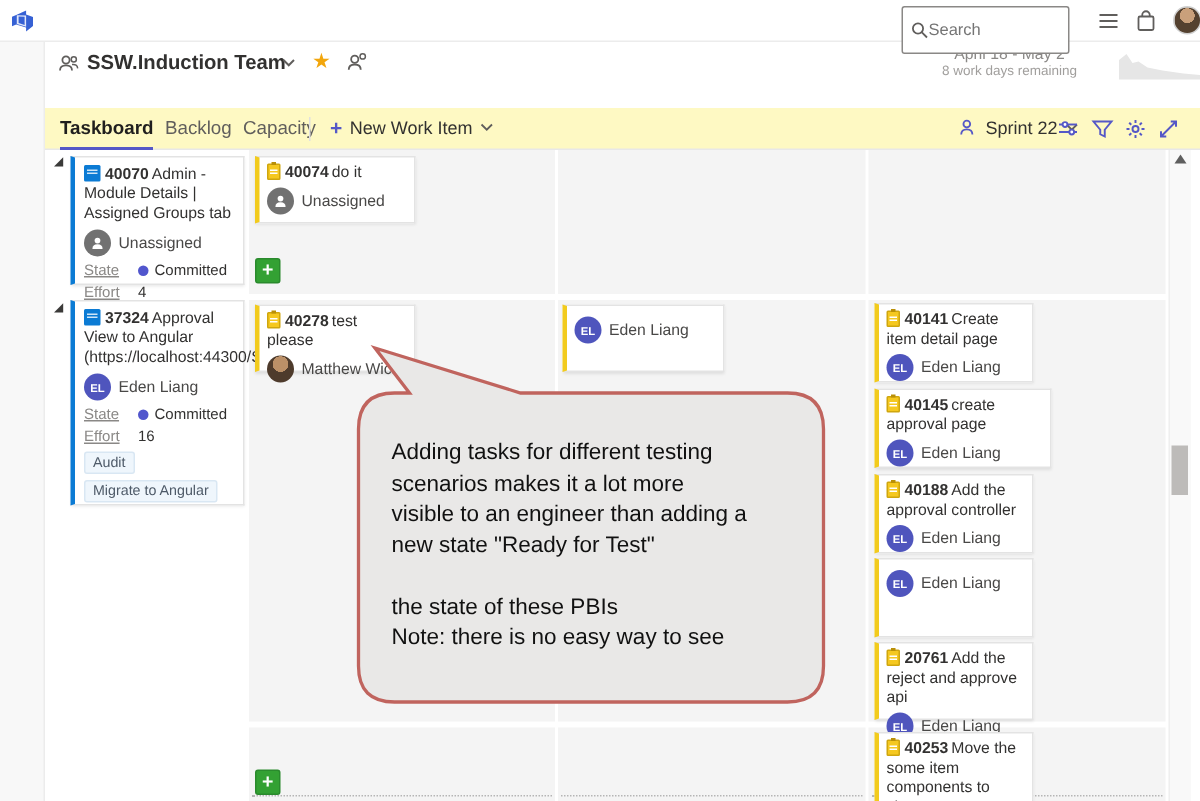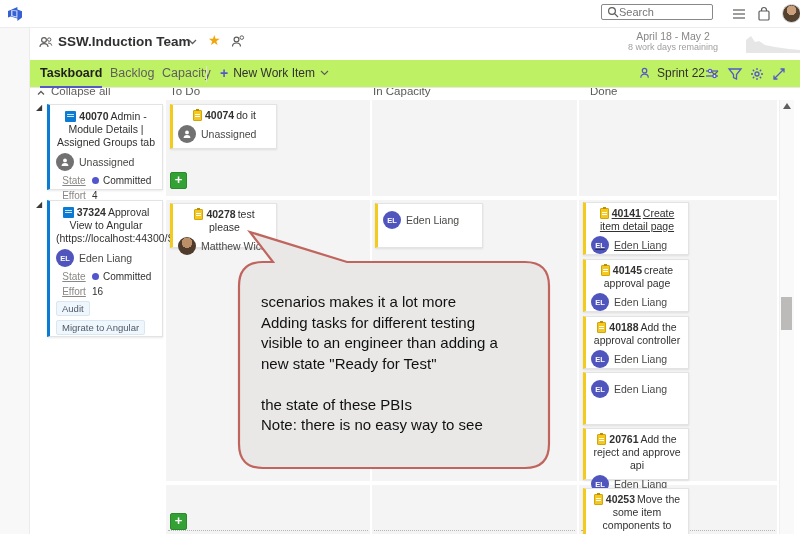--- a/index.html
+++ b/index.html
@@ -7,57 +7,57 @@
   .screen {
     position:relative; width:800px; height:534px; overflow:hidden;
     font-family:"Liberation Sans", sans-serif; color:#323130; background:#ffffff;
   }
   
   .topbar { position:absolute; left:0; top:0; width:800px; height:28px; background:#fff; border-bottom:1px solid #ececec; z-index:5; }
   .logo { position:absolute; left:6px; top:5px; width:18px; height:18px; }
   .crumbs { position:absolute; left:36px; top:7px; font-size:11.5px; color:#494847; }
   .crumb { cursor:pointer; }
   .crumb-sep { color:#a19f9d; margin:0 6px; }
-  .searchbox { position:absolute; left:601px; top:4px; width:112px; height:16px; border:1px solid #8a8886; border-radius:2px; background:#fff; display:flex; align-items:center; padding:0 5px; }
+  .searchbox { position:absolute; left:601px; top:4px; width:112px; height:32px; border:1px solid #8a8886; border-radius:2px; background:#fff; display:flex; align-items:center; padding:0 5px; }
   .searchbox input { border:none; outline:none; width:80px; font-size:11px; font-family:"Liberation Sans",sans-serif; color:#323130; background:transparent; }
   .tb-ic { position:absolute; top:6px; width:16px; height:16px; color:#605e5c; }
   .avatar-top { position:absolute; left:782px; top:4px; width:19px; height:19px; border-radius:50%; background:radial-gradient(circle at 50% 32%, #c9a07b 0 34%, #54412f 35% 100%); border:1px solid #d0d0d0; }
   
   .teamrow { position:absolute; left:30px; top:28px; width:770px; height:28px; background:#fff; z-index:4; }
   .team-ic { position:absolute; left:8px; top:7px; width:15px; height:15px; color:#605e5c; }
   .team-title { position:absolute; left:28px; top:6px; font-size:13.5px; font-weight:600; color:#323130; cursor:pointer; }
   .team-chev { position:absolute; left:158px; top:11px; color:#605e5c; }
   .star { position:absolute; left:178px; top:4px; font-size:14px; color:#f2a60d; cursor:pointer; }
   .members-ic { position:absolute; left:200px; top:6px; width:15px; height:15px; color:#605e5c; }
   .dates { position:absolute; left:578px; top:2px; width:130px; text-align:center; }
   .dates .range { font-size:10.5px; color:#8a8886; }
   .dates .remain { font-size:9px; color:#a19f9d; }
   .spark { position:absolute; left:716px; top:3px; }
   
-  .tabsrow { position:absolute; left:30px; top:60px; width:770px; height:28px; background:#bef264; border-bottom:1px solid #e8e8e8; z-index:4; }
+  .tabsrow { position:absolute; left:30px; top:72px; width:770px; height:28px; background:#fef9c3; border-bottom:1px solid #e8e8e8; z-index:4; }
   .tab { position:absolute; top:6px; font-size:12.5px; color:#605e5c; cursor:pointer; padding-bottom:6px; }
   .tab.active { color:#201f1e; font-weight:700; border-bottom:2px solid #5558c7; }
   .vdiv { position:absolute; left:176px; top:6px; width:1px; height:16px; background:#e0e0e0; }
   .newwi { position:absolute; left:190px; top:5px; font-size:12px; color:#323130; cursor:pointer; display:flex; align-items:center; gap:5px; }
   .newwi .plus { color:#5558c7; font-size:14px; font-weight:700; }
   .cmd-ic { position:absolute; top:6px; width:16px; height:16px; color:#5558c7; cursor:pointer; }
   .sprint-sel { position:absolute; left:608px; top:6px; display:flex; align-items:center; gap:5px; font-size:12px; color:#323130; cursor:pointer; }
   .sprint-sel svg { color:#5558c7; }
   
   .boardhead { position:absolute; left:30px; top:84px; width:770px; height:16px; background:#fff; }
   .collapse-all { position:absolute; left:6px; top:1px; font-size:11.5px; color:#605e5c; cursor:pointer; display:flex; gap:5px; align-items:center; }
   .colhead { position:absolute; top:1px; font-size:11.5px; color:#595959; }
   
   .cell { position:absolute; background:#f4f4f4; }
   .dotline { position:absolute; height:1px; border-bottom:1px dotted #b5b5b5; }
   
   .card { position:absolute; background:#fff; border:1px solid #e3e3e3; box-shadow:0 1px 2px rgba(0,0,0,.09); cursor:pointer; z-index:2; }
   .card.task { border-left:3px solid #f2cb1d; }
   .card.pbi  { border-left:3px solid #0b7bd4; }
-  .card-body { padding:5px 6px 5px 6px;text-align:center; }
+  .card-body { padding:5px 6px 5px 6px; }
   .tline { font-size:10.5px; line-height:13px; color:#323130; }
   .wid { font-weight:700; margin:0 2px 0 3px; }
   .task-icon { display:inline-block; width:9px; height:11px; background:#f5c81f; border:1px solid #cfa60e; border-radius:1px; vertical-align:-2px; position:relative; }
   .task-icon::before { content:""; position:absolute; left:2px; top:-2px; width:3px; height:2px; background:#b98f07; }
   .task-icon::after { content:""; position:absolute; left:1px; top:3px; width:5px; height:1px; background:#fff; box-shadow:0 2px 0 #fff; }
   .pbi-icon { display:inline-block; width:11px; height:11px; background:#0b7bd4; border-radius:1px; vertical-align:-2px; position:relative; }
   .pbi-icon::after { content:""; position:absolute; left:2px; top:3px; width:7px; height:1px; background:#cfe6f7; box-shadow:0 2px 0 #cfe6f7; }
   .arow { display:flex; align-items:center; gap:5px; margin-top:4px; }
   .av { width:18px; height:18px; border-radius:50%; flex:0 0 auto; display:flex; align-items:center; justify-content:center; font-size:7.5px; font-weight:700; color:#fff; }
   .av-el { background:#4f55bd; }
@@ -367,30 +367,30 @@
 
   <div class="card task" style="left:375px; top:203px; width:108px; height:45px;">
     <div class="card-body" style="padding:4px 5px;">
       <div class="arow" style="margin-top:3px;">
           <span class="av av-el">EL</span>
           <span class="aname">Eden Liang</span>
         </div>
     </div>
   </div>
 
-  <div class="card task" style="left:583px; top:202px; width:106px; height:53px;text-decoration:underline;">
+  <div class="card task" style="left:583px; top:202px; width:106px; height:53px;">
     <div class="card-body" style="padding:4px 5px;">
       <div class="tline"><span class="task-icon"></span><span class="wid">40141</span><span>Create item detail page</span></div>
       <div class="arow" style="margin-top:3px;">
           <span class="av av-el">EL</span>
           <span class="aname">Eden Liang</span>
         </div>
     </div>
   </div>
-  <div class="card task" style="left:583px; top:259px; width:106px; height:53px;">
+  <div class="card task" style="left:583px; top:259px; width:118px; height:53px;">
     <div class="card-body" style="padding:4px 5px;">
       <div class="tline"><span class="task-icon"></span><span class="wid">40145</span><span>create approval page</span></div>
       <div class="arow" style="margin-top:3px;">
           <span class="av av-el">EL</span>
           <span class="aname">Eden Liang</span>
         </div>
     </div>
   </div>
   <div class="card task" style="left:583px; top:316px; width:106px; height:53px;">
     <div class="card-body" style="padding:4px 5px;">
@@ -428,22 +428,22 @@
   <div class="plusbtn" style="left:170px; top:513px;">+</div>
 
   <div class="sb-track"></div>
   <div class="sb-up"></div>
   <div class="sb-thumb"></div>
 
   <svg class="bubble-svg" width="330" height="255" viewBox="0 0 330 255">
     <path d="M 38 42 L 15 12 L 112 42 L 290 42 Q 314 42 314 66 L 314 224 Q 314 248 290 248 L 28 248 Q 4 248 4 224 L 4 66 Q 4 42 28 42 Z" fill="#e9e8e7" stroke="#c0645e" stroke-width="2.2"></path>
   </svg>
   <div class="bubble-text">
+    <div class="bubble-line">Adding tasks for different testing</div>
     <div class="bubble-line">scenarios makes it a lot more</div>
-    <div class="bubble-line">Adding tasks for different testing</div>
     <div class="bubble-line">visible to an engineer than adding a</div>
     <div class="bubble-line">new state "Ready for Test"</div>
     <div class="bubble-line"></div>
     <div class="bubble-line">the state of these PBIs</div>
     <div class="bubble-line">Note: there is no easy way to see</div>
   </div>
 
 </div>
 
 </body></html>

